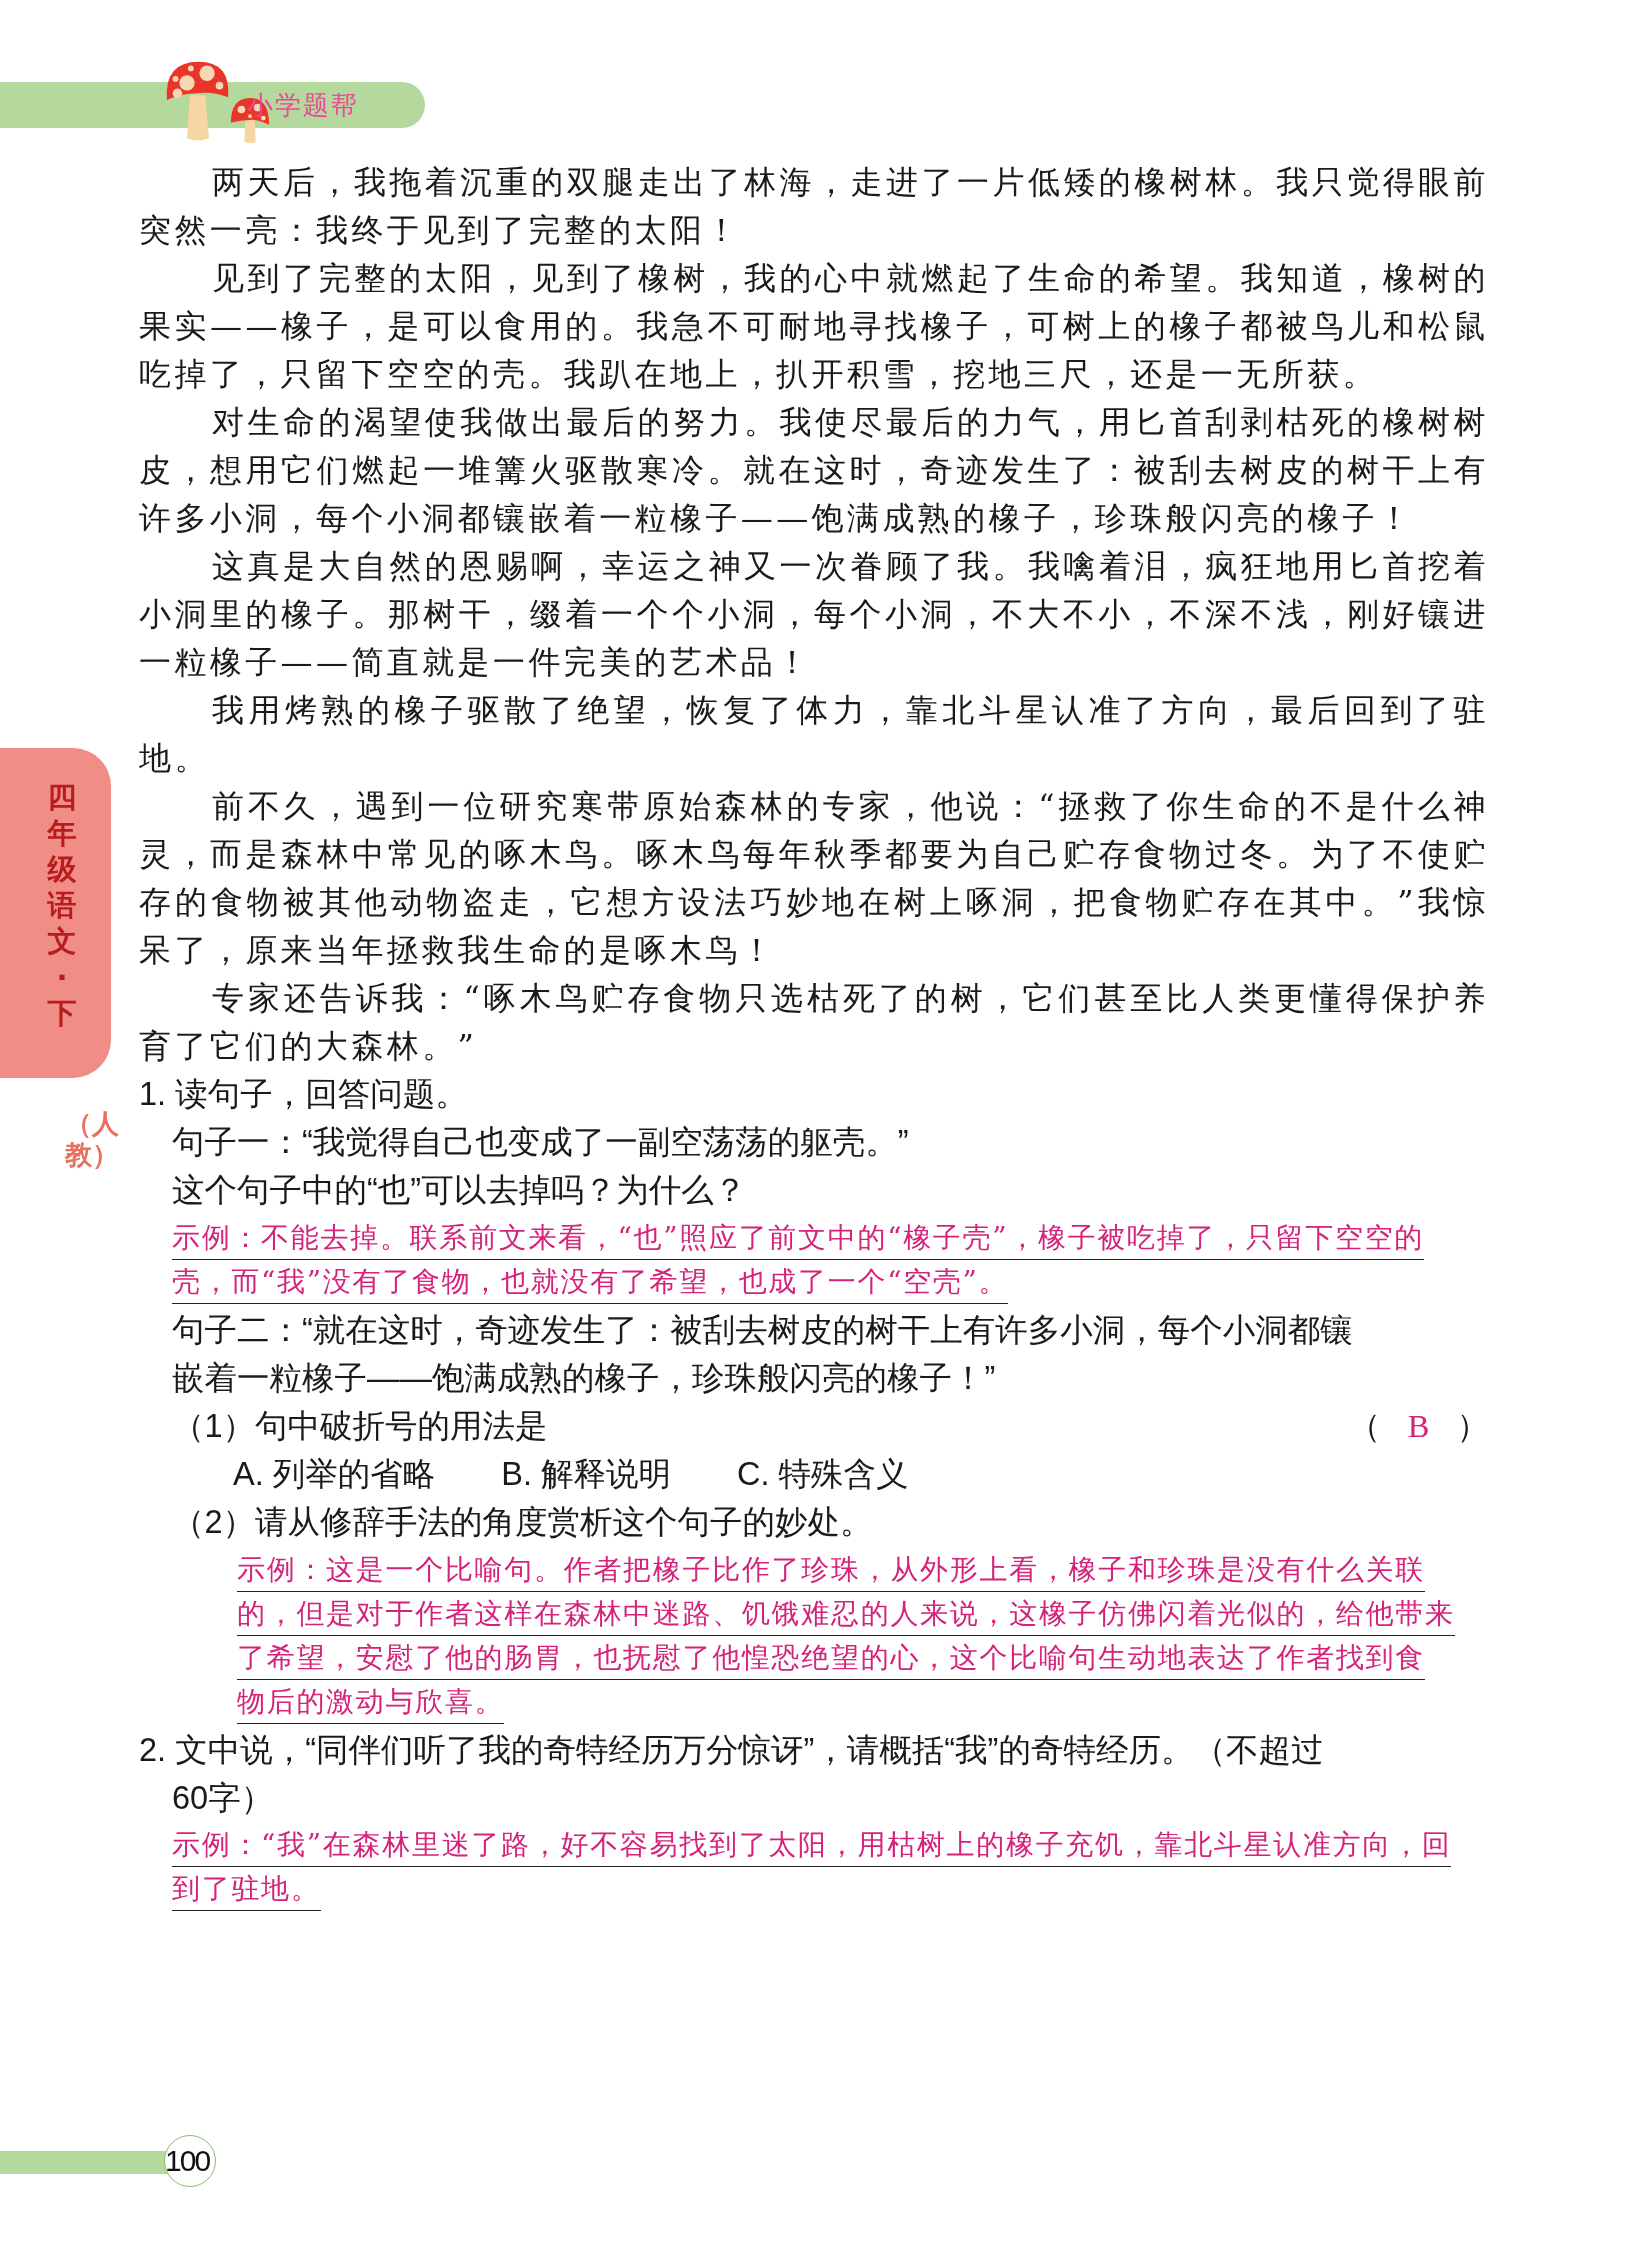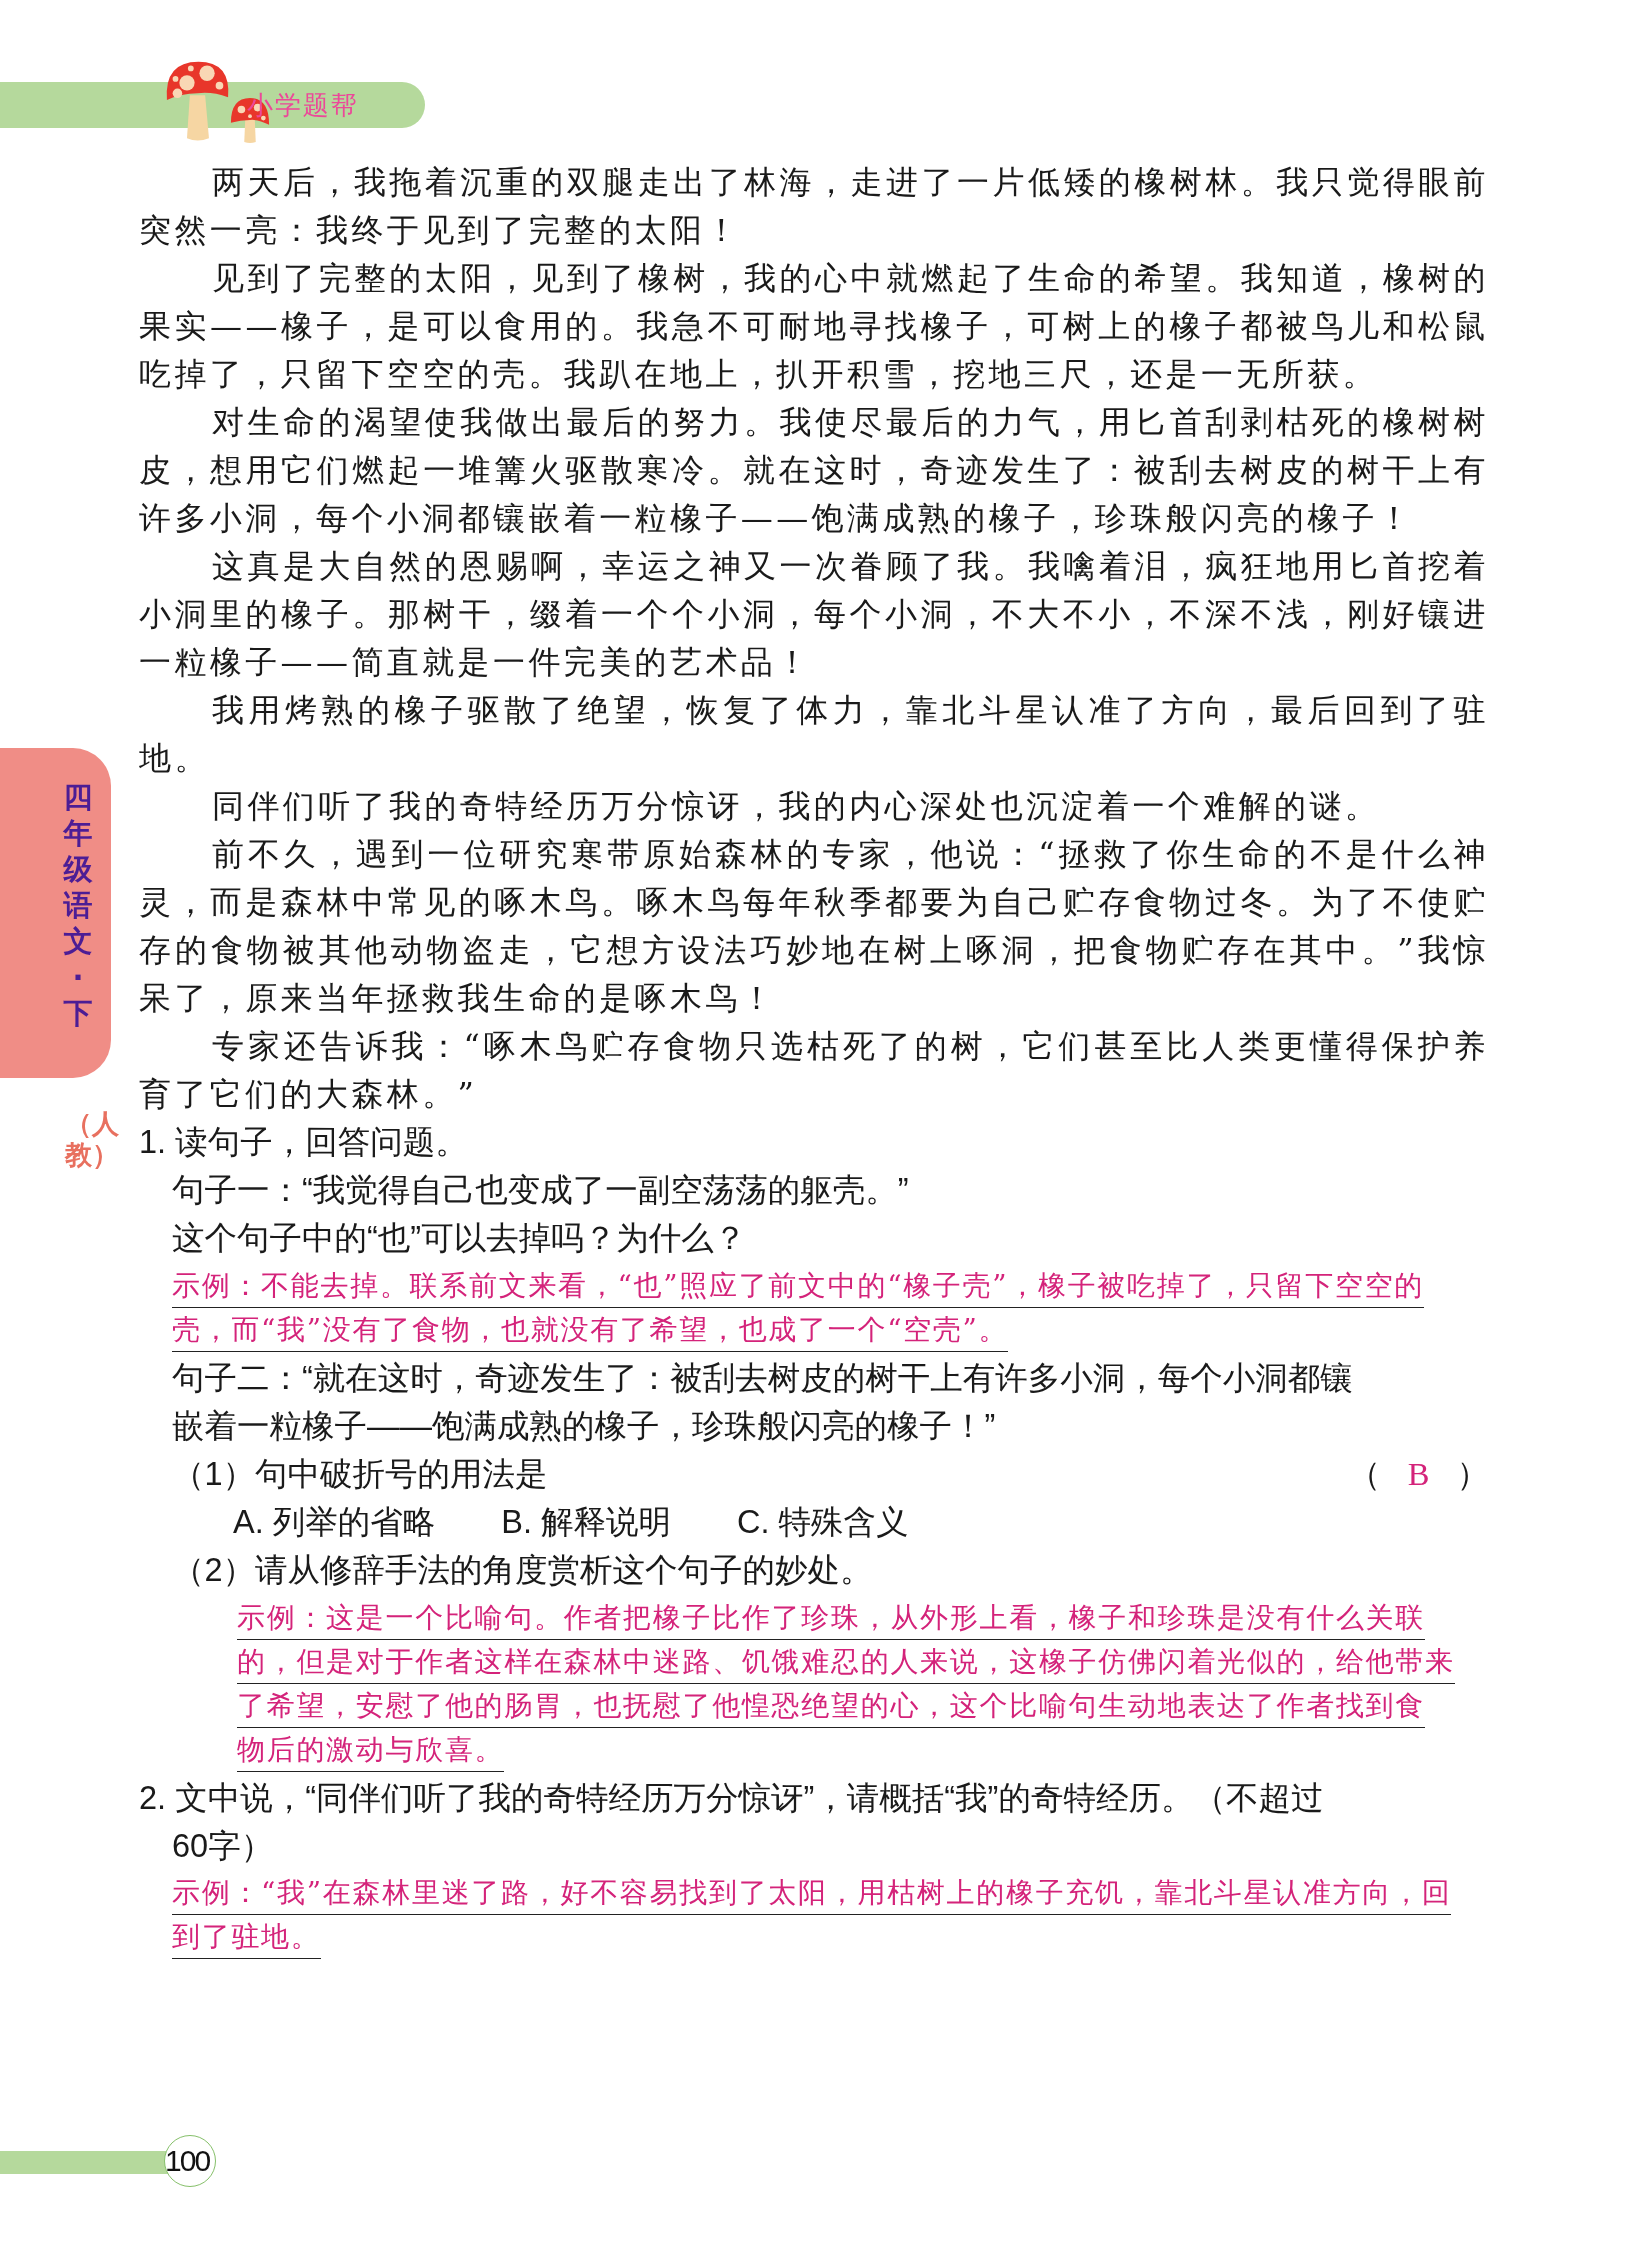--- a/index.html
+++ b/index.html
@@ -5,22 +5,22 @@
   html, body { margin:0; padding:0; background:#ffffff; }
   body { width:1628px; height:2260px; position:relative; overflow:hidden;
          font-family:"DejaVu Serif", "Liberation Serif", serif; color:#1a1a1a; }
   .header-bar { position:absolute; left:0; top:82px; width:425px; height:46px;
                 background:#b5d99c; border-radius:0 23px 23px 0; }
   .header-title { position:absolute; left:247px; top:88px; font-size:26px; line-height:34px;
                   font-family:"DejaVu Sans", sans-serif; color:#ec4899; letter-spacing:1.9px; }
   .mush { position:absolute; }
   .side-tab { position:absolute; left:0; top:748px; width:111px; height:330px; background:#f08d86;
               border-radius:0 38px 38px 0; }
-  .side-tab-text { position:absolute; left:59px; top:779px; width:38px; font-family:"DejaVu Sans", sans-serif;
-                   font-weight:bold; color:#4c1d95; font-size:29px; line-height:36px; text-align:center; }
+  .side-tab-text { position:absolute; left:43px; top:779px; width:38px; font-family:"DejaVu Sans", sans-serif;
+                   font-weight:bold; color:#b91c1c; font-size:29px; line-height:36px; text-align:center; }
   .side-edition { position:absolute; left:65px; top:1109px; width:32.5px; font-family:Liberation Sans, sans-serif;
                   font-weight:bold; color:#e8705f; font-size:27px; line-height:31px; text-align:left; }
   .content { position:absolute; left:139px; top:158px; width:1350px; }
   .para { font-size:32px; line-height:48px; letter-spacing:3.4px; margin:0; text-align:justify; }
   .indent { text-indent:73px; }
   .q { font-family:"Liberation Sans", "DejaVu Sans", sans-serif; font-size:32.5px; line-height:48px; margin:0; }
   .q1 { padding-left:0; }
   .q2 { padding-left:33px; }
   .q3 { padding-left:33px; }
   .opts { padding-left:94px; }
@@ -63,21 +63,20 @@
 <div class="side-tab"></div>
 <div class="side-tab-text">四年级语文·下</div>
 <div class="side-edition">（人教）</div>
 
 <div class="content">
   <p class="para indent">两天后，我拖着沉重的双腿走出了林海，走进了一片低矮的橡树林。我只觉得眼前突然一亮：我终于见到了完整的太阳！</p>
   <p class="para indent">见到了完整的太阳，见到了橡树，我的心中就燃起了生命的希望。我知道，橡树的果实——橡子，是可以食用的。我急不可耐地寻找橡子，可树上的橡子都被鸟儿和松鼠吃掉了，只留下空空的壳。我趴在地上，扒开积雪，挖地三尺，还是一无所获。</p>
   <p class="para indent">对生命的渴望使我做出最后的努力。我使尽最后的力气，用匕首刮剥枯死的橡树树皮，想用它们燃起一堆篝火驱散寒冷。就在这时，奇迹发生了：被刮去树皮的树干上有许多小洞，每个小洞都镶嵌着一粒橡子——饱满成熟的橡子，珍珠般闪亮的橡子！</p>
   <p class="para indent">这真是大自然的恩赐啊，幸运之神又一次眷顾了我。我噙着泪，疯狂地用匕首挖着小洞里的橡子。那树干，缀着一个个小洞，每个小洞，不大不小，不深不浅，刚好镶进一粒橡子——简直就是一件完美的艺术品！</p>
   <p class="para indent">我用烤熟的橡子驱散了绝望，恢复了体力，靠北斗星认准了方向，最后回到了驻地。</p>
-  <p class="para indent">同伴们听了我的奇特经历万分惊讶，我的内心深处也沉淀着一个难解的谜。</p>
   <p class="para indent">前不久，遇到一位研究寒带原始森林的专家，他说：“拯救了你生命的不是什么神灵，而是森林中常见的啄木鸟。啄木鸟每年秋季都要为自己贮存食物过冬。为了不使贮存的食物被其他动物盗走，它想方设法巧妙地在树上啄洞，把食物贮存在其中。”我惊呆了，原来当年拯救我生命的是啄木鸟！</p>
   <p class="para indent">专家还告诉我：“啄木鸟贮存食物只选枯死了的树，它们甚至比人类更懂得保护养育了它们的大森林。”</p>
 
   <div>
     <p class="q q1">1. 读句子，回答问题。</p>
     <p class="q q2">句子一：“我觉得自己也变成了一副空荡荡的躯壳。”</p>
     <p class="q q2">这个句子中的“也”可以去掉吗？为什么？</p>
     <div class="ans">
       <span class="ans-line">示例：不能去掉。联系前文来看，“也”照应了前文中的“橡子壳”，橡子被吃掉了，只留下空空的</span>
       <span class="ans-line">壳，而“我”没有了食物，也就没有了希望，也成了一个“空壳”。</span>

